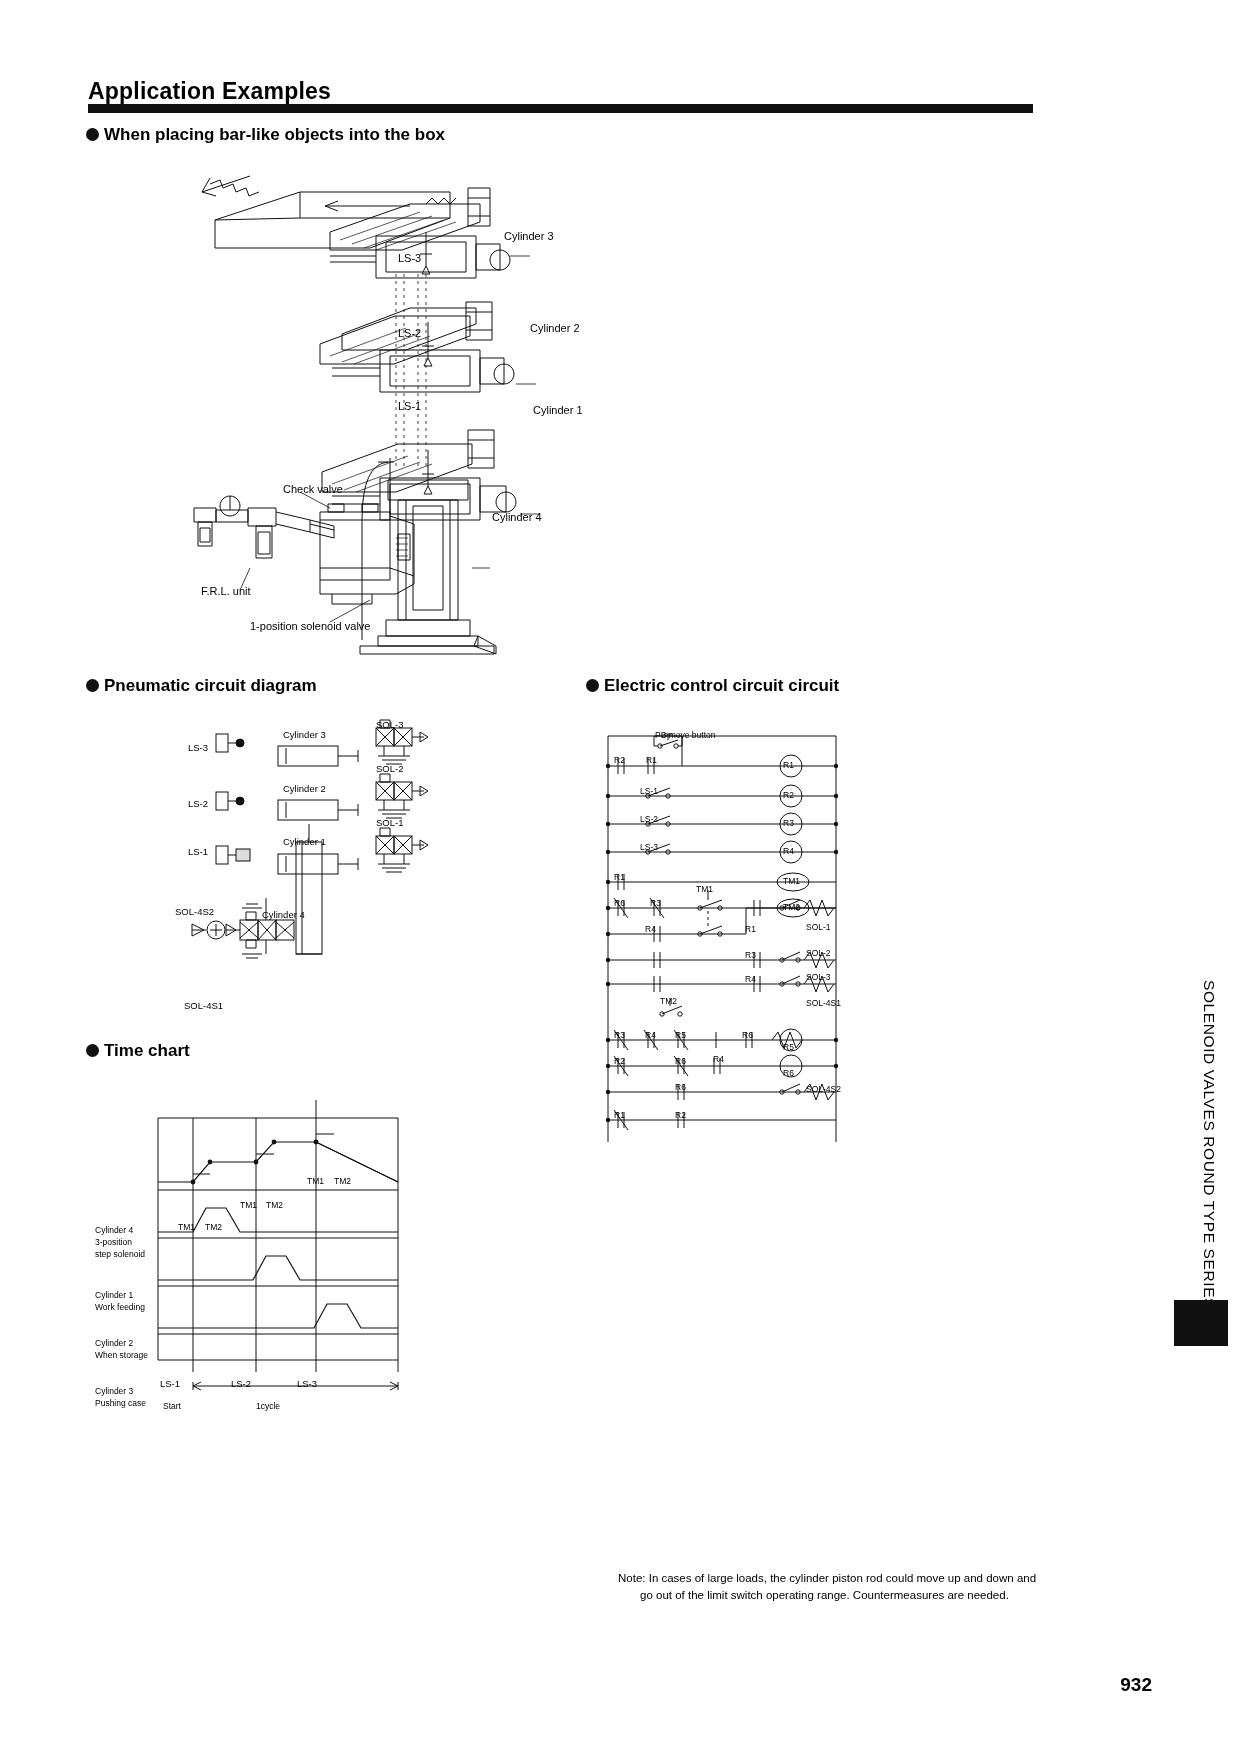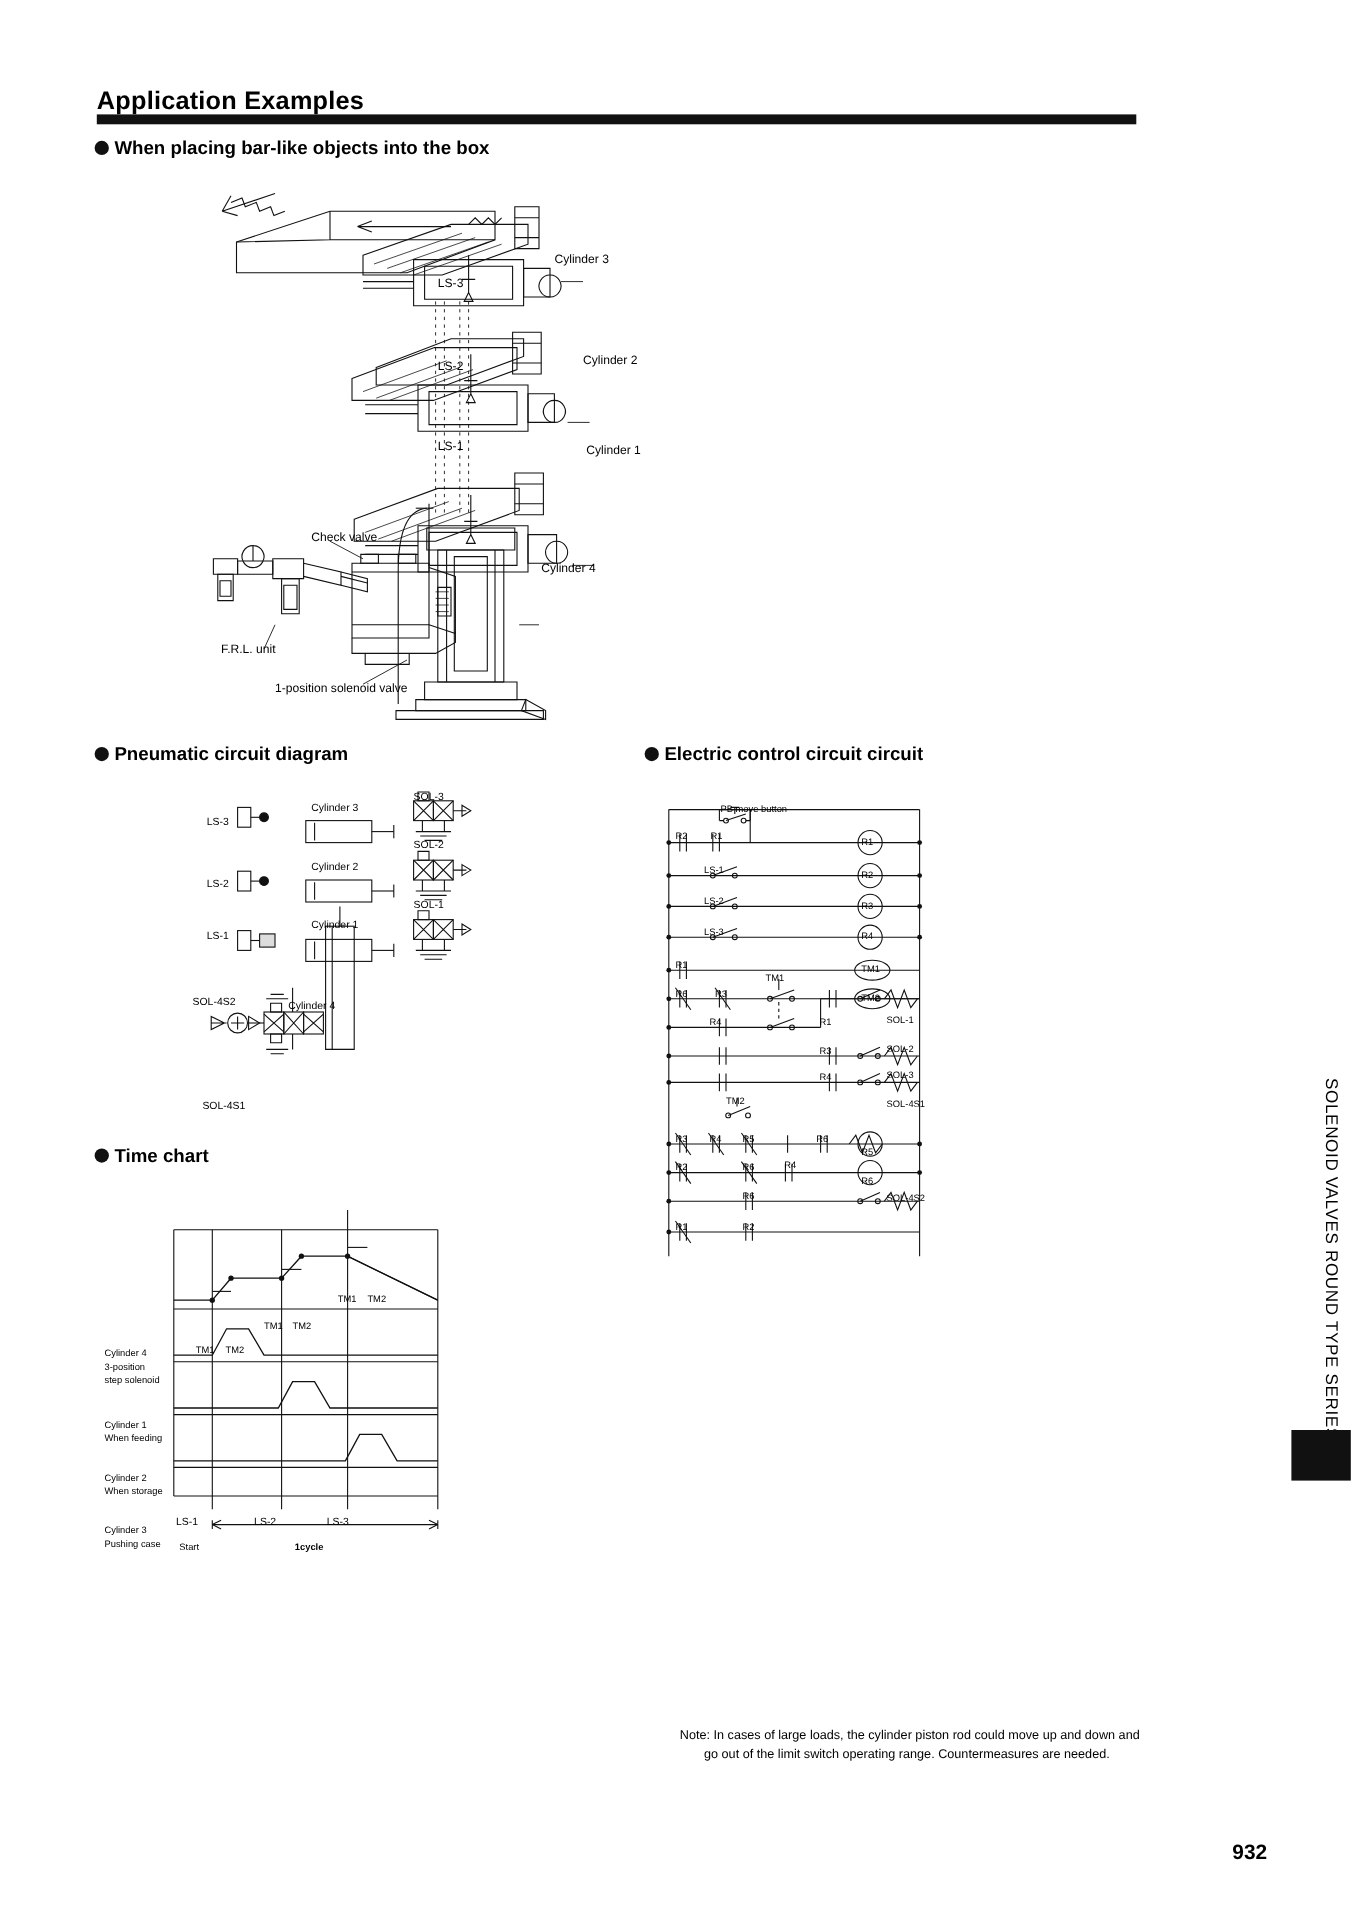--- a/index.html
+++ b/index.html
@@ -674,21 +674,21 @@
 </svg>
 </div>
 
 <div class="lbl xs" style="left:95px; top:1225px; line-height:1.4;">
   <span>Cylinder 4</span><br>
   <span>3-position</span><br>
   <span>step solenoid</span>
 </div>
 <div class="lbl xs" style="left:95px; top:1290px; line-height:1.4;">
   <span>Cylinder 1</span><br>
-  <span>When feeding</span>
+  <span>Work feeding</span>
 </div>
 <div class="lbl xs" style="left:95px; top:1338px; line-height:1.4;">
   <span>Cylinder 2</span><br>
   <span>When storage</span>
 </div>
 <div class="lbl xs" style="left:95px; top:1386px; line-height:1.4;">
   <span>Cylinder 3</span><br>
   <span>Pushing case</span>
 </div>
 
@@ -697,21 +697,21 @@
 <div class="lbl xs" style="left:240px; top:1200px;">TM1</div>
 <div class="lbl xs" style="left:266px; top:1200px;">TM2</div>
 <div class="lbl xs" style="left:307px; top:1176px;">TM1</div>
 <div class="lbl xs" style="left:334px; top:1176px;">TM2</div>
 
 <div class="lbl sm" style="left:160px; top:1378px;">LS-1</div>
 <div class="lbl sm" style="left:231px; top:1378px;">LS-2</div>
 <div class="lbl sm" style="left:297px; top:1378px;">LS-3</div>
 
 <div class="lbl xs" style="left:163px; top:1401px;">Start</div>
-<div class="lbl xs" style="left:268px; top:1401px;font-weight:bold;">1cycle</div>
+<div class="lbl xs" style="left:256px; top:1401px;">1cycle</div>
 
 <div class="side-text">SOLENOID VALVES ROUND TYPE SERIES</div>
 <div class="side-block"></div>
 
 <div class="note">
   <span>Note: In cases of large loads, the cylinder piston rod could move up and down and</span>
   <span class="ind">go out of the limit switch operating range. Countermeasures are needed.</span>
 </div>
 
 <div class="page-num">932</div>

